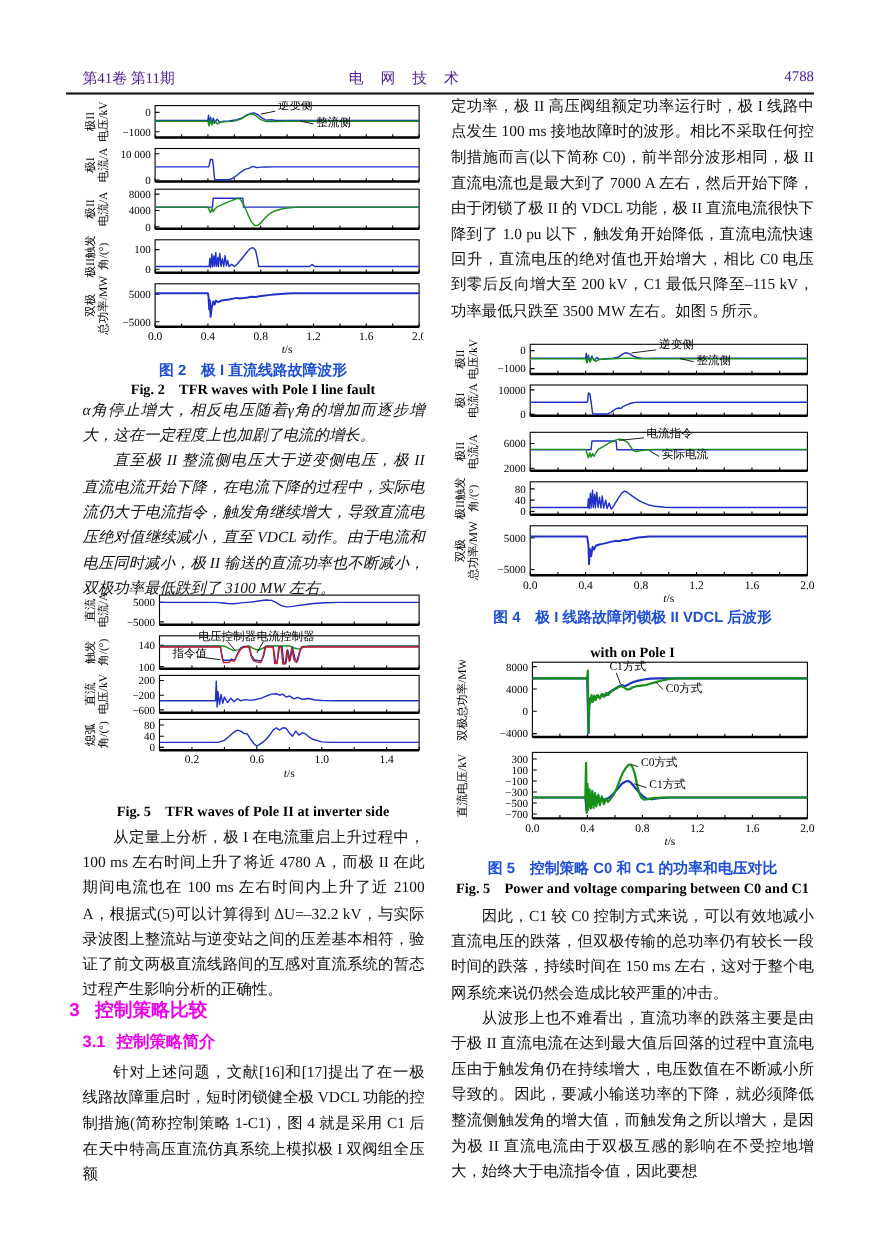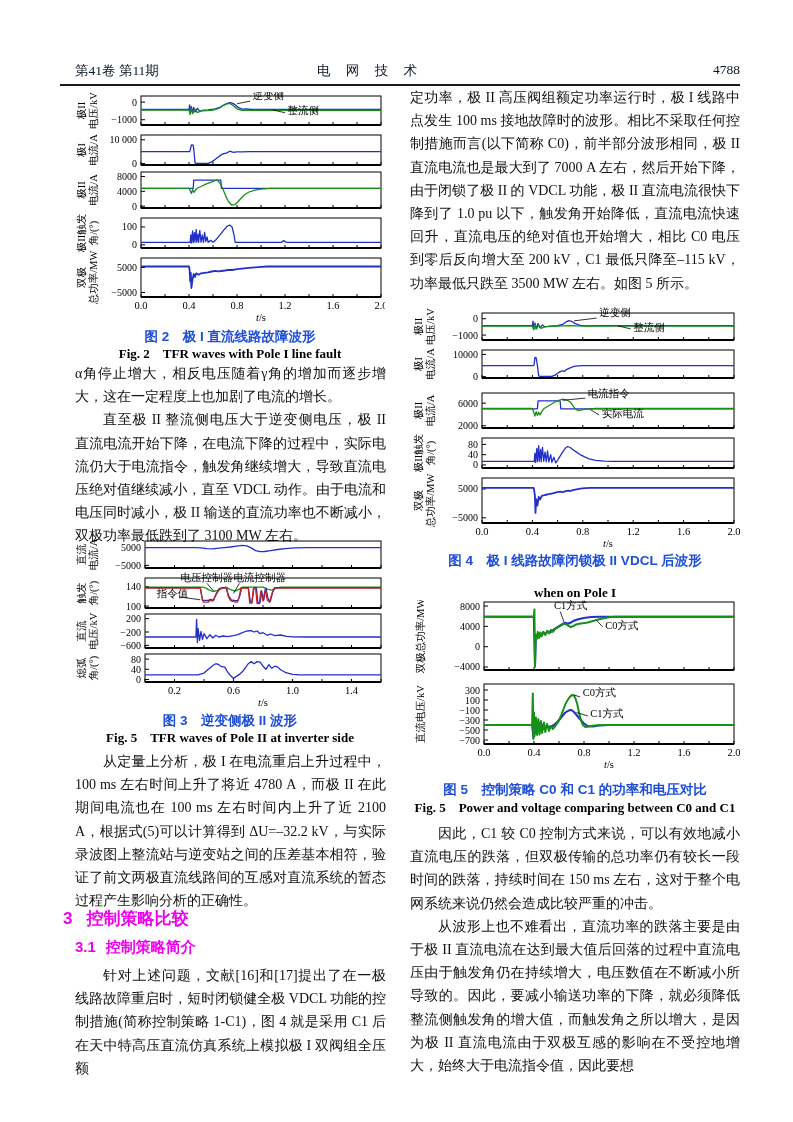--- a/index.html
+++ b/index.html
@@ -1,18 +1,18 @@
 <!DOCTYPE html>
 <html><head>
 <meta charset="utf-8">
 <style>
   html,body{margin:0;padding:0;background:#fff;}
   .page{position:relative;width:793px;height:1122px;background:#fff;overflow:hidden;
         font-family:"Liberation Serif",serif;color:#111;}
-  .hdr-item{position:absolute;top:62px;font-size:13.5px;color:#0f172a;}
+  .hdr-item{position:absolute;top:62px;font-size:13.5px;color:#4c1d95;}
   .hdr-left{left:75px;}
   .hdr-center{left:0;right:53px;text-align:center;letter-spacing:6px;}
   .hdr-right{right:53px;}
   .rule{position:absolute;left:60px;top:84px;width:680px;height:2px;background:#1a1a1a;}
   .chart{position:absolute;}
   .chart svg{font-family:"Liberation Serif",serif;}
   .capzh{position:absolute;text-align:center;font-family:"Liberation Sans",sans-serif;
          font-weight:bold;font-size:13.5px;color:#1d4ed8;}
   .capen{position:absolute;text-align:center;font-family:"Liberation Serif",serif;
          font-weight:bold;font-size:13px;color:#000;}
@@ -143,21 +143,21 @@
         <text x="114" y="217" text-anchor="middle" font-size="10.5" fill="#000">0.4</text>
         <text x="162" y="217" text-anchor="middle" font-size="10.5" fill="#000">0.8</text>
         <text x="210" y="217" text-anchor="middle" font-size="10.5" fill="#000">1.2</text>
         <text x="258" y="217" text-anchor="middle" font-size="10.5" fill="#000">1.6</text>
         <text x="306" y="217" text-anchor="middle" font-size="10.5" fill="#000">2.0</text>
         <text x="186" y="229" text-anchor="middle" font-size="10.5" fill="#000"><tspan font-style="italic">t</tspan><tspan>/s</tspan></text>
       </svg></div>
   <div class="capzh" style="left:75px;top:328px;width:310px;">图 2　极 I 直流线路故障波形</div>
   <div class="capen" style="left:75px;top:345px;width:310px;">Fig. 2　TFR waves with Pole I line fault</div>
 
-  <div class="txt" style="left:75px;top:362px;width:311px;">
+  <div class="txt" style="left:75px;top:362px;width:311px;font-style:italic;">
     <p class="noind">α角停止增大，相反电压随着γ角的增加而逐步增大，这在一定程度上也加剧了电流的增长。</p>
     <p class="ind">直至极 II 整流侧电压大于逆变侧电压，极 II 直流电流开始下降，在电流下降的过程中，实际电流仍大于电流指令，触发角继续增大，导致直流电压绝对值继续减小，直至 VDCL 动作。由于电流和电压同时减小，极 II 输送的直流功率也不断减小，双极功率最低跌到了 3100 MW 左右。</p>
   </div>
 
   <div class="chart" style="left:75px;top:537px;"><svg width="310" height="174">
         <rect x="70" y="4" width="236" height="27" fill="none" stroke="#000" stroke-width="1"></rect>
         <line x1="70" y1="31" x2="306" y2="31" stroke="#000" stroke-width="2.2"></line>
         <line x1="70" y1="10.572368421052632" x2="74" y2="10.572368421052632" stroke="#000" stroke-width="1"></line>
         <text x="66" y="14.072368421052632" text-anchor="end" font-size="10" fill="#000">5000</text>
         <line x1="70" y1="28.335526315789473" x2="74" y2="28.335526315789473" stroke="#000" stroke-width="1"></line>
@@ -235,21 +235,20 @@
         <line x1="276.5" y1="145" x2="276.5" y2="142" stroke="#000" stroke-width="1"></line>
         <line x1="306" y1="145" x2="306" y2="142" stroke="#000" stroke-width="1"></line>
         <polyline points="70.0,137.9 123.1,137.9 129.0,136.1 133.4,132.3 137.8,128.5 140.8,126.7 143.8,127.7 146.7,129.7 149.7,130.2 152.6,134.8 155.5,138.6 158.5,141.4 161.4,139.4 164.4,137.4 167.3,134.8 170.3,131.0 173.3,126.7 176.2,124.6 179.1,126.7 182.1,124.6 185.1,125.1 188.0,129.2 190.9,132.3 193.9,127.7 196.8,131.3 199.8,129.2 202.8,130.2 205.7,132.8 210.1,135.3 217.5,137.4 224.9,137.9 306.0,137.9" fill="none" stroke="#2030c8" stroke-width="1.3" stroke-linejoin="round"></polyline>
         <text transform="translate(10,131) rotate(-90)" text-anchor="middle" font-size="10.5" fill="#000"><tspan x="0" dy="0">熄弧</tspan><tspan x="0" dy="12">角/(°)</tspan></text>
         <text x="99.5" y="157" text-anchor="middle" font-size="10.5" fill="#000">0.2</text>
         <text x="158.5" y="157" text-anchor="middle" font-size="10.5" fill="#000">0.6</text>
         <text x="217.5" y="157" text-anchor="middle" font-size="10.5" fill="#000">1.0</text>
         <text x="276.5" y="157" text-anchor="middle" font-size="10.5" fill="#000">1.4</text>
         <text x="188" y="169" text-anchor="middle" font-size="10.5" fill="#000"><tspan font-style="italic">t</tspan><tspan>/s</tspan></text>
       </svg></div>
-  <div class="capzh" style="left:75px;top:712px;width:310px;">图 3　逆变侧极 II 波形</div>
   <div class="capen" style="left:75px;top:729px;width:310px;">Fig. 5　TFR waves of Pole II at inverter side</div>
 
   <div class="txt" style="left:75px;top:750px;width:311px;">
     <p class="ind">从定量上分析，极 I 在电流重启上升过程中，100 ms 左右时间上升了将近 4780 A，而极 II 在此期间电流也在 100 ms 左右时间内上升了近 2100 A，根据式(5)可以计算得到 ΔU=–32.2 kV，与实际录波图上整流站与逆变站之间的压差基本相符，验证了前文两极直流线路间的互感对直流系统的暂态过程产生影响分析的正确性。</p>
   </div>
 
   <div class="h3" style="left:63px;top:907px;">
     <span>3</span><span class="ht">控制策略比较</span>
   </div>
   <div class="h31" style="left:75px;top:938px;">
@@ -374,21 +373,21 @@
         <text transform="translate(12,202.5) rotate(-90)" text-anchor="middle" font-size="10.5" fill="#000"><tspan x="0" dy="0">双极</tspan><tspan x="0" dy="12">总功率/MW</tspan></text>
         <text x="72" y="237" text-anchor="middle" font-size="10.5" fill="#000">0.0</text>
         <text x="122.4" y="237" text-anchor="middle" font-size="10.5" fill="#000">0.4</text>
         <text x="172.8" y="237" text-anchor="middle" font-size="10.5" fill="#000">0.8</text>
         <text x="223.2" y="237" text-anchor="middle" font-size="10.5" fill="#000">1.2</text>
         <text x="273.6" y="237" text-anchor="middle" font-size="10.5" fill="#000">1.6</text>
         <text x="324" y="237" text-anchor="middle" font-size="10.5" fill="#000">2.0</text>
         <text x="198" y="249" text-anchor="middle" font-size="10.5" fill="#000"><tspan font-style="italic">t</tspan><tspan>/s</tspan></text>
       </svg></div>
   <div class="capzh" style="left:410px;top:552px;width:330px;">图 4　极 I 线路故障闭锁极 II VDCL 后波形</div>
-  <div class="capen" style="left:410px;top:585px;width:330px;">when on Pole I</div>
+  <div class="capen" style="left:410px;top:585px;width:330px;">with on Pole I</div>
 
   <div class="chart" style="left:410px;top:600px;"><svg width="330" height="176">
         <rect x="74" y="2" width="250" height="68" fill="none" stroke="#000" stroke-width="1"></rect>
         <line x1="74" y1="70" x2="324" y2="70" stroke="#000" stroke-width="2.2"></line>
         <line x1="74" y1="6.059701492537314" x2="78" y2="6.059701492537314" stroke="#000" stroke-width="1"></line>
         <text x="70" y="9.559701492537314" text-anchor="end" font-size="10" fill="#000">8000</text>
         <line x1="74" y1="26.35820895522388" x2="78" y2="26.35820895522388" stroke="#000" stroke-width="1"></line>
         <text x="70" y="29.85820895522388" text-anchor="end" font-size="10" fill="#000">4000</text>
         <line x1="74" y1="46.656716417910445" x2="78" y2="46.656716417910445" stroke="#000" stroke-width="1"></line>
         <text x="70" y="50.156716417910445" text-anchor="end" font-size="10" fill="#000">0</text>

